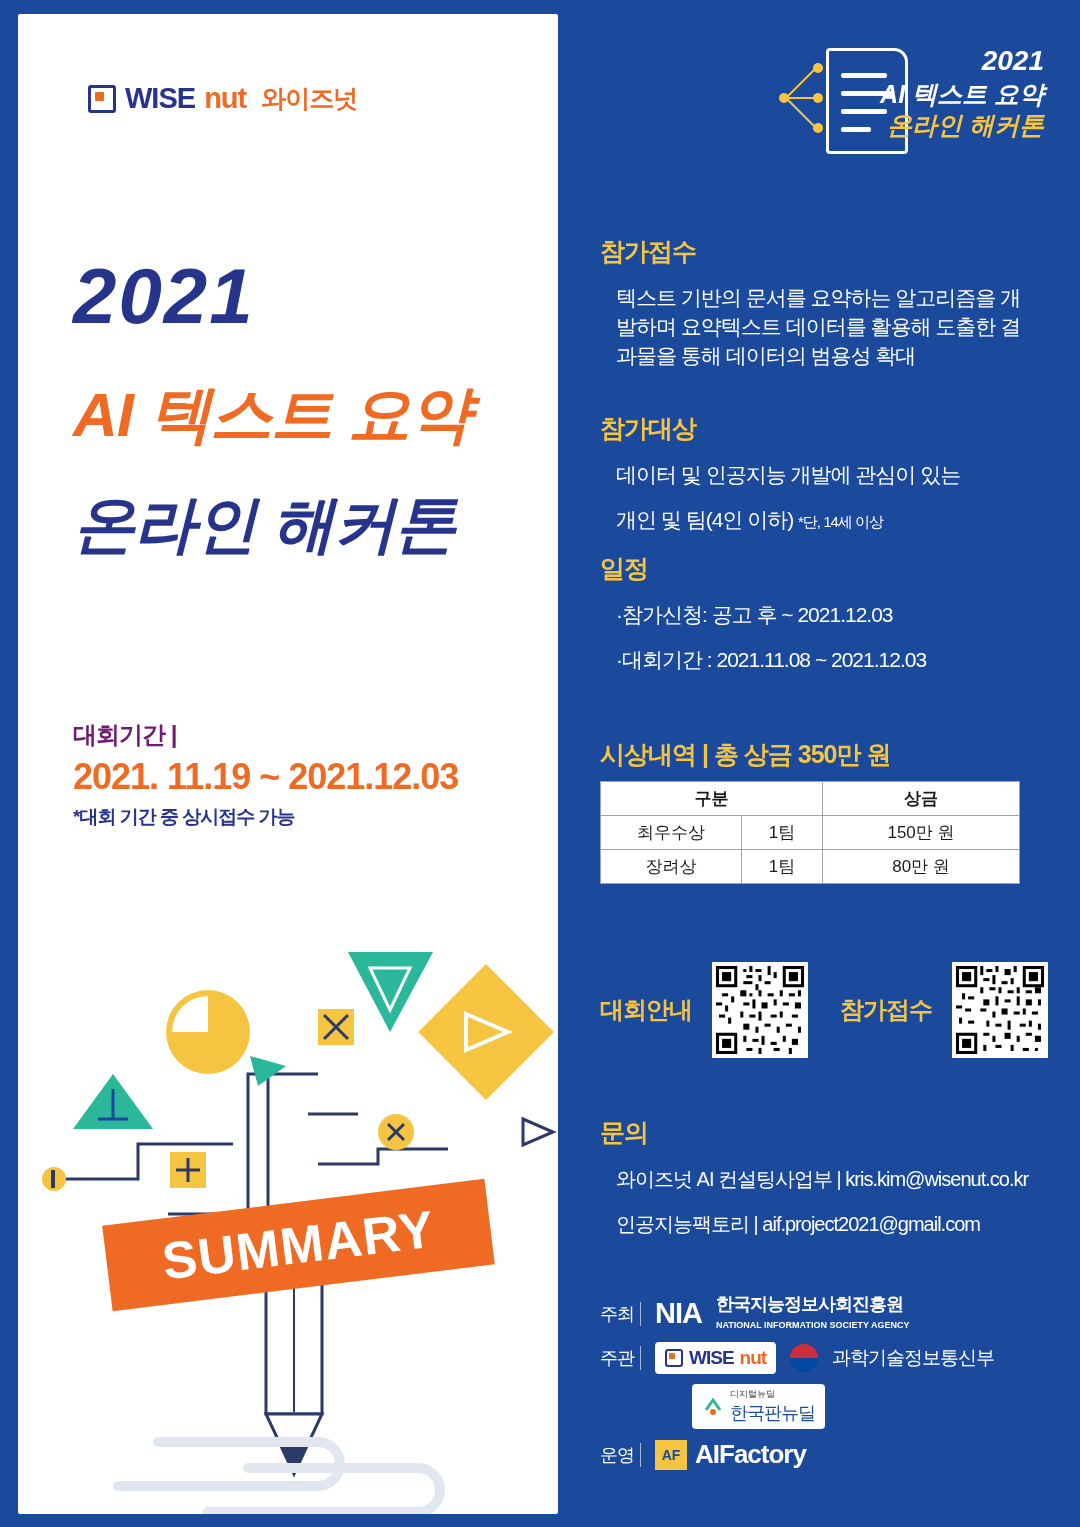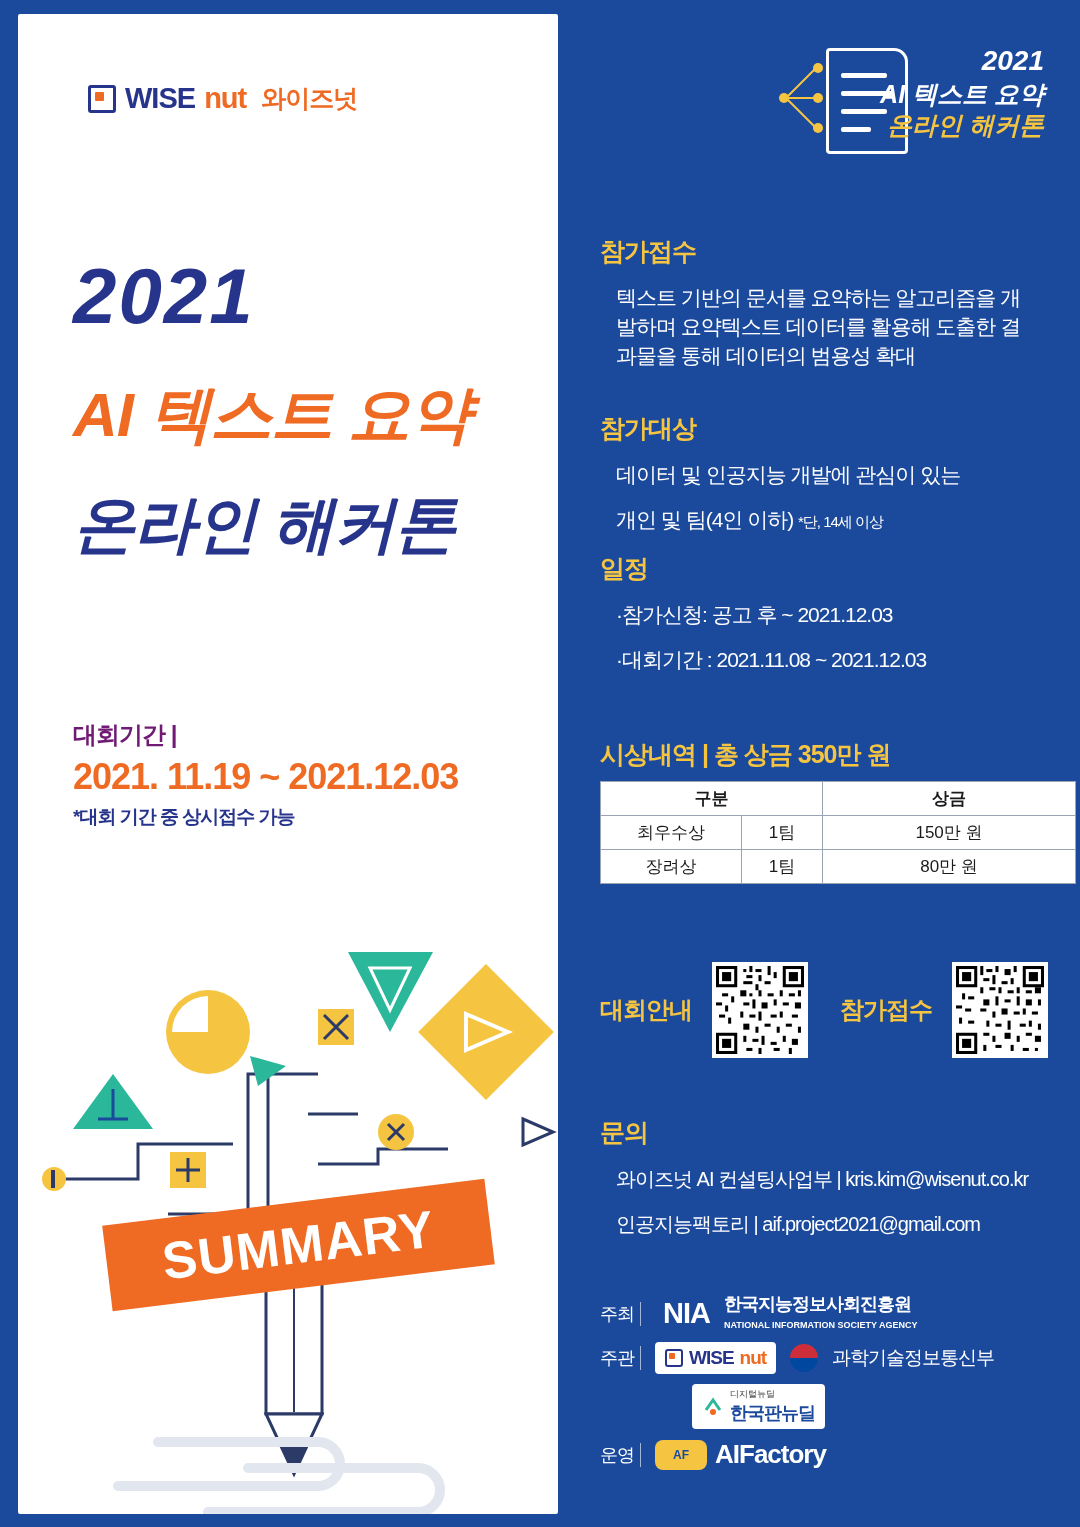--- a/index.html
+++ b/index.html
@@ -75,54 +75,54 @@
   .sec p{margin:16px;font-size:21px;line-height:1.38;color:#ffffff;letter-spacing:-1px;}
   .sec .small{font-size:15px;}
   .sec .note{font-size:16px;}
 
   .sec-topic{top:235px;}
   .sec-target{top:412px;}
   .sec-sched{top:552px;}
 
   .sec-prize{top:738px;}
   .prize-title{font-size:25px;font-weight:bold;color:#f5c542;letter-spacing:-1px;margin-bottom:10px;}
-  table.prize{width:476px;border-collapse:collapse;background:#ffffff;color:#1b1b1b;}
+  table.prize{width:420px;border-collapse:collapse;background:#ffffff;color:#1b1b1b;}
   table.prize th,table.prize td{
     border:1px solid #9aa4b5;font-size:17px;padding:5px 0;text-align:center;font-weight:normal;
   }
   table.prize th{font-weight:bold;}
   table.prize tr td:nth-child(1){width:140px;}
   table.prize tr td:nth-child(2){width:80px;}
 
   .qr-row{position:absolute;left:22px;top:962px;width:452px;height:110px;}
   .qr-block{position:absolute;display:flex;align-items:center;gap:20px;}
   .qr-label{font-size:24px;font-weight:bold;color:#f5c542;letter-spacing:-1px;}
   .qr-img{width:96px;height:96px;background:#ffffff;padding:4px;box-sizing:border-box;}
 
   .sec-contact{top:1116px;}
   .sec-contact p{font-size:20px;line-height:1.45;}
 
   .orgs{position:absolute;left:22px;top:1295px;width:452px;color:#ffffff;}
   .org-row{display:flex;align-items:center;gap:14px;margin-bottom:10px;justify-content:flex-start;}
   .org-lab{font-size:18px;letter-spacing:-1px;padding-right:6px;border-right:1px solid rgba(255,255,255,.6);}
-  .nia{font-size:29px;font-weight:bold;color:#ffffff;letter-spacing:-1px;margin-left:8px;}
+  .nia{font-size:29px;font-weight:bold;color:#ffffff;letter-spacing:-1px;}
   .nia-kr{font-size:18px;font-weight:bold;color:#ffffff;letter-spacing:-1px;line-height:1.05;}
   .nia-en{font-size:9px;font-weight:bold;color:#ffffff;letter-spacing:0;}
   .chip{background:#ffffff;border-radius:4px;padding:5px 10px;display:flex;align-items:center;gap:6px;}
   .chip .wn-mark{width:18px;height:18px;border-width:2px;}
   .chip .wn-mark:after{left:2px;top:2px;width:6px;height:6px;}
   .chip .wn-wise{font-size:19px;}
   .chip .wn-nut{font-size:19px;}
   .msit{font-size:19px;color:#ffffff;letter-spacing:-1px;}
   .taeguk{width:28px;height:28px;border-radius:50%;background:linear-gradient(180deg,#cd2e3a 50%,#0047a0 50%);}
   .kdeal{background:#ffffff;border-radius:4px;padding:4px 10px;display:flex;align-items:center;gap:6px;}
   .kdeal .kd-top{font-size:9px;color:#3a3a3a;display:block;}
-  .kdeal .kd-main{font-size:18px;font-weight:bold;color:#1b4a9c;letter-spacing:-1px;}
+  .kdeal .kd-main{font-size:18px;font-weight:normal;color:#1b4a9c;letter-spacing:-1px;}
   .aif{display:flex;align-items:center;gap:8px;}
-  .aif-mark{width:52px;height:30px;background:#f5c542;border-radius:8px;color:#1b4a9c;font-size:12px;font-weight:bold;display:flex;align-items:center;justify-content:center;}
+  .aif-mark{width:32px;height:30px;background:#f5c542;border-radius:0;color:#1b4a9c;font-size:14px;font-weight:bold;display:flex;align-items:center;justify-content:center;}
   .aif-txt{font-size:26px;font-weight:bold;color:#ffffff;letter-spacing:-1px;}
 </style>
 </head>
 <body>
 
 <div class="poster">
 
   <div class="left-panel">
 
     <div class="wisenut-logo">

